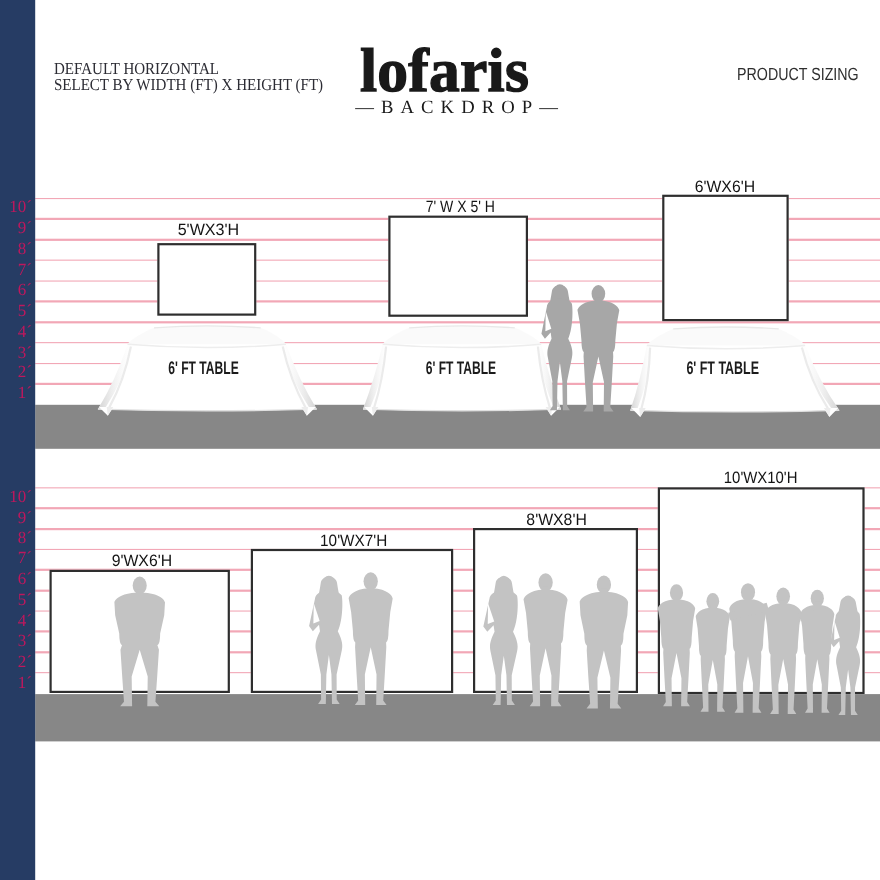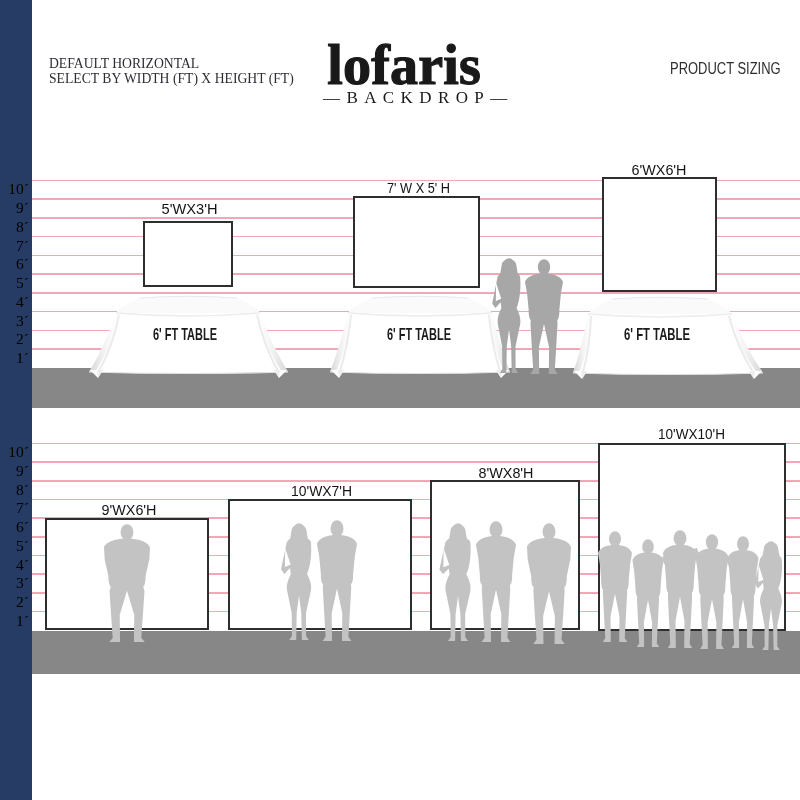--- a/index.html
+++ b/index.html
@@ -1,20 +1,20 @@
 <!DOCTYPE html>
 <html><head>
 <meta charset="utf-8">
 <style>
   html,body{margin:0;padding:0;}
   body{width:800px;height:800px;position:relative;background:#ffffff;overflow:hidden;
        font-family:"Liberation Sans", sans-serif;}
   .abs{position:absolute;}
   .pline{position:absolute;height:1.7px;background:#f2a7b6;left:32px;width:768px;}
-  .rnum{position:absolute;left:0;width:29px;text-align:right;color:#000000;
+  .rnum{position:absolute;left:0;width:29px;text-align:right;color:#be185d;
         font-family:"Liberation Serif", serif;font-size:15.5px;line-height:19px;}
   .bdrop{position:absolute;background:#ffffff;border:2px solid #2e2e2e;box-sizing:border-box;}
 </style>
 </head>
 <body>
 
 <div class="abs" style="left:49px;top:55px;font-family:'Liberation Serif',serif;font-size:15.2px;line-height:15.4px;color:#2c2c34;transform:scaleX(0.9);transform-origin:0 0;white-space:nowrap;">DEFAULT HORIZONTAL<br>SELECT BY WIDTH (FT) X HEIGHT (FT)</div>
 
 <div class="abs" style="left:320px;top:37px;width:161px;text-align:right;">
   <div style="font-family:'Liberation Serif',serif;font-weight:700;font-size:56px;line-height:56px;letter-spacing:0.2px;color:#191919;-webkit-text-stroke:1.2px #191919;">lofaris</div>

